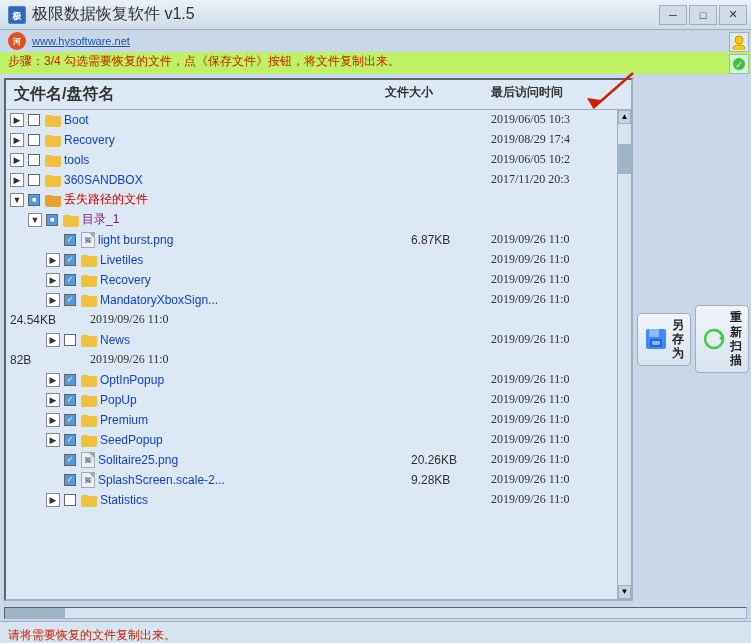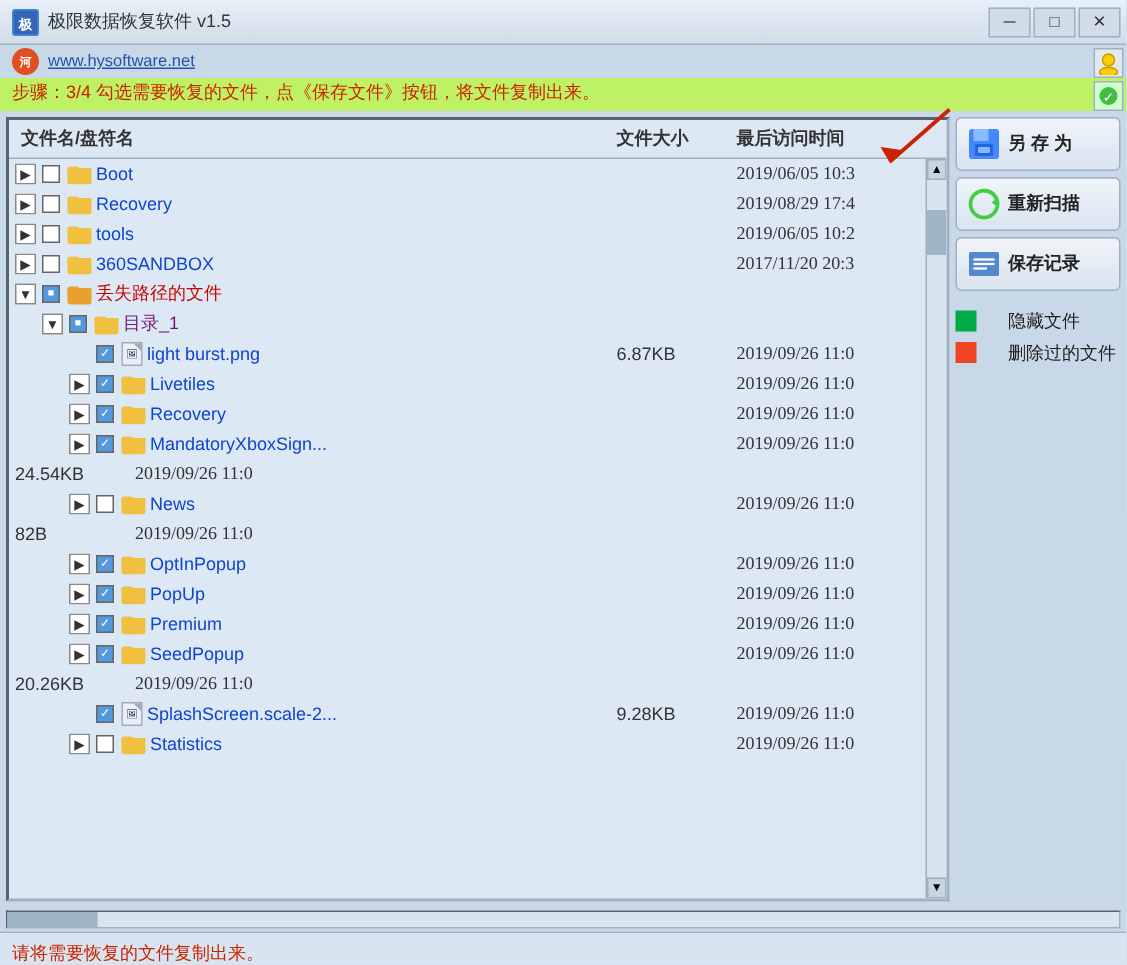--- a/index.html
+++ b/index.html
@@ -35,21 +35,21 @@
       background: #4488cc;
       border-radius: 2px;
       display: flex;
       align-items: center;
       justify-content: center;
       color: white;
       font-size: 10px;
       font-weight: bold;
     }
     .title-text {
-      font-size: 12px;
+      font-size: 16px;
       color: #333;
     }
     .title-controls {
       display: flex;
       gap: 2px;
     }
     .title-btn {
       width: 28px;
       height: 20px;
       background: #d0dce8;
@@ -121,36 +121,37 @@
       background: #dce8f4;
       border-bottom: 1px solid #a0b0c0;
       padding: 2px 0;
       position: sticky;
       top: 0;
     }
     .tree-header-name {
       flex: 1;
       padding: 2px 8px;
       font-weight: bold;
-      font-size: 12px;
+      font-size: 16px;
       color: #333;
     }
     .tree-header-size {
       width: 80px;
       padding: 2px 4px;
       font-weight: bold;
       font-size: 12px;
       color: #333;
     }
     .tree-header-date {
       width: 130px;
       padding: 2px 4px;
       font-weight: bold;
       font-size: 12px;
       color: #333;
+      margin-left: 26px;
     }
     .tree-scroll {
       overflow-y: auto;
       overflow-x: hidden;
       flex: 1;
     }
     .tree-row {
       display: flex;
       align-items: center;
       padding: 1px 0;
@@ -279,22 +280,23 @@
       color: #1144cc;
       overflow: hidden;
       text-overflow: ellipsis;
       white-space: nowrap;
     }
 
     
     .right-panel {
       width: 110px;
       display: flex;
-      flex-direction: column;
+      flex-direction: row;
       gap: 4px;
+      align-items: center;
     }
 
     .action-btn {
       background: linear-gradient(to bottom, #f0f4f8, #d8e4f0);
       border: 1px solid #a0b0c0;
       border-radius: 4px;
       padding: 4px 6px;
       cursor: pointer;
       display: flex;
       align-items: center;
@@ -636,20 +638,28 @@
               <span class="indent"></span>
               <span class="expander">▶</span>
               <span class="checkbox checked"></span>
               <span class="folder-icon"></span>
               <span class="item-label">SeedPopup</span>
             </div>
             <div class="tree-cell-size"></div>
             <div class="tree-cell-date">2019/09/26 11:0</div>
           </div>
           <div class="tree-row">
+            <div class="tree-cell-name">
+              <span class="indent"></span>
+              <span class="indent"></span>
+              <span class="expander" style="visibility: hidden;"></span>
+              <span class="checkbox checked"></span>
+              <span class="file-icon img" style="font-size: 6px;">🖼</span>
+              <span class="item-label">Solitaire25.png</span>
+            </div>
             <div class="tree-cell-size">20.26KB</div>
             <div class="tree-cell-date">2019/09/26 11:0</div>
           </div>
           <div class="tree-row">
             <div class="tree-cell-name">
               <span class="indent"></span>
               <span class="indent"></span>
               <span class="expander" style="visibility: hidden;"></span>
               <span class="checkbox checked"></span>
               <span class="file-icon img" style="font-size: 6px;">🖼</span>

